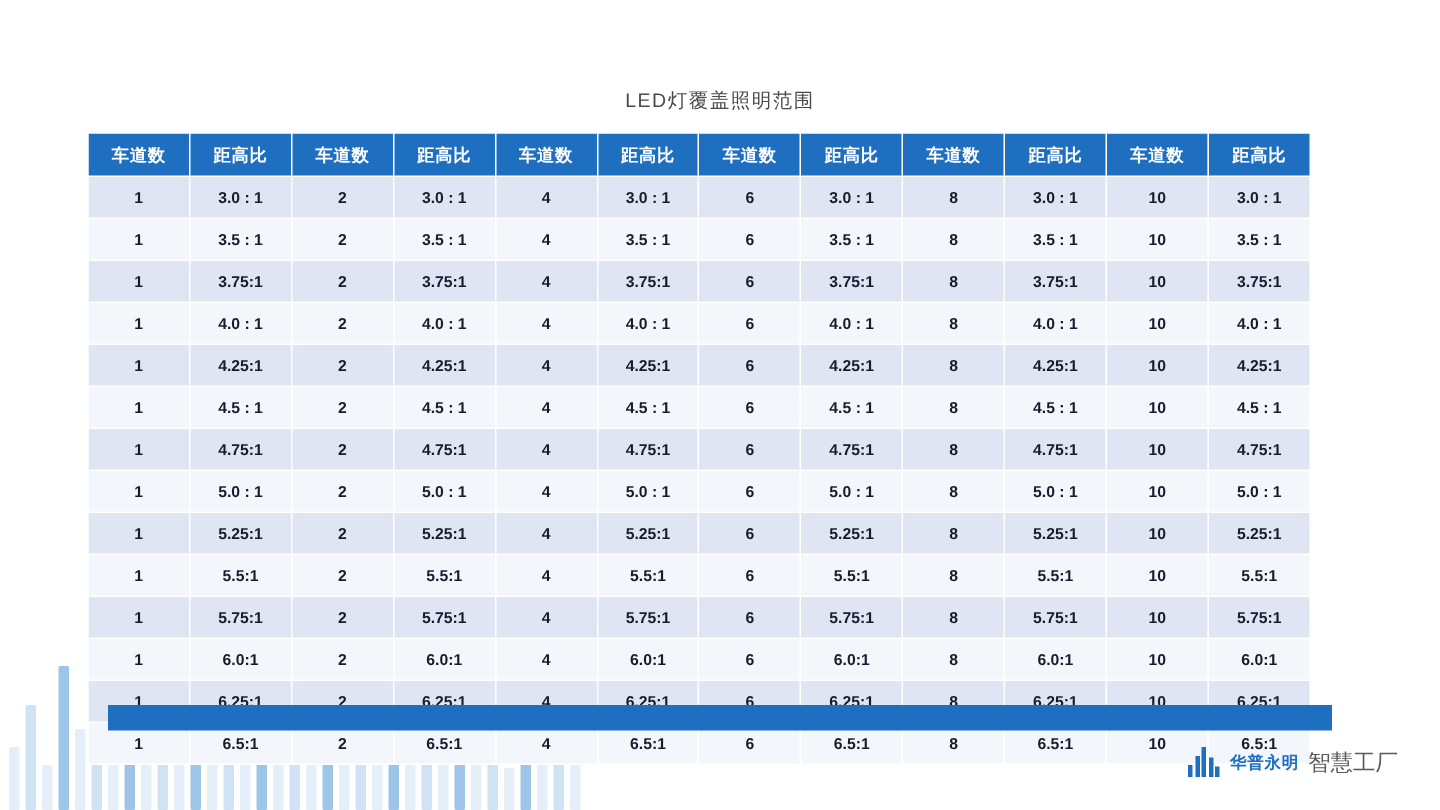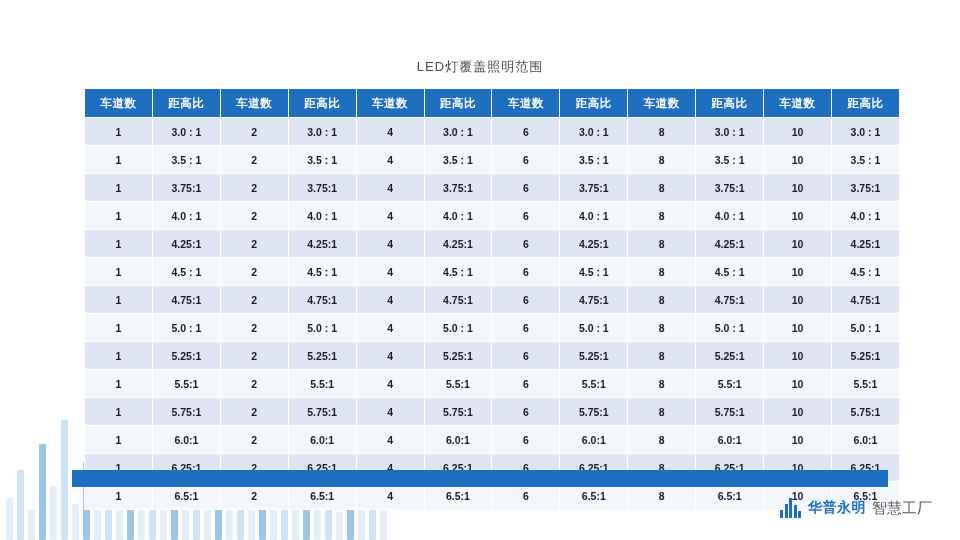--- a/index.html
+++ b/index.html
@@ -59,21 +59,21 @@
     width: 960px;
     text-align: center;
     font-size: 13px;
     color: #4a4a4a;
     letter-spacing: 1px;
   }
 
   .table-wrap {
     position: absolute;
     top: 88px;
-    left: 84px;
+    left: 58px;
     width: 816px;
   }
 
   table.grid {
     border-collapse: collapse;
     width: 816px;
     table-layout: fixed;
   }
   table.grid th {
     background: #1f6fc0;
@@ -119,21 +119,21 @@
     display: flex;
     align-items: flex-end;
     gap: 1.5px;
   }
   .logo-mark i {
     display: block;
     width: 3px;
     background: #1f6fc0;
   }
   .logo-text {
-    font-size: 14px;
+    font-size: 11px;
     font-weight: bold;
     color: #1f6fc0;
     letter-spacing: 0.5px;
   }
   .logo-sub {
     font-size: 15px;
     color: #5a5a5a;
   }
 </style>
 </head>

